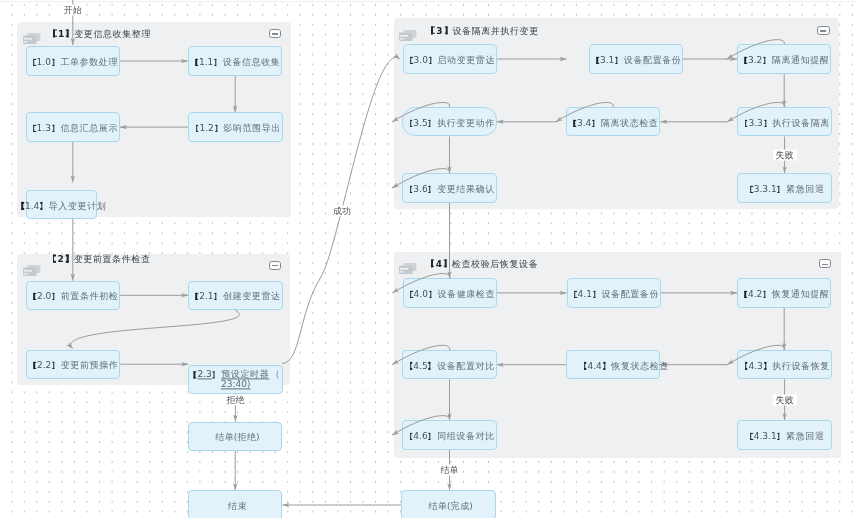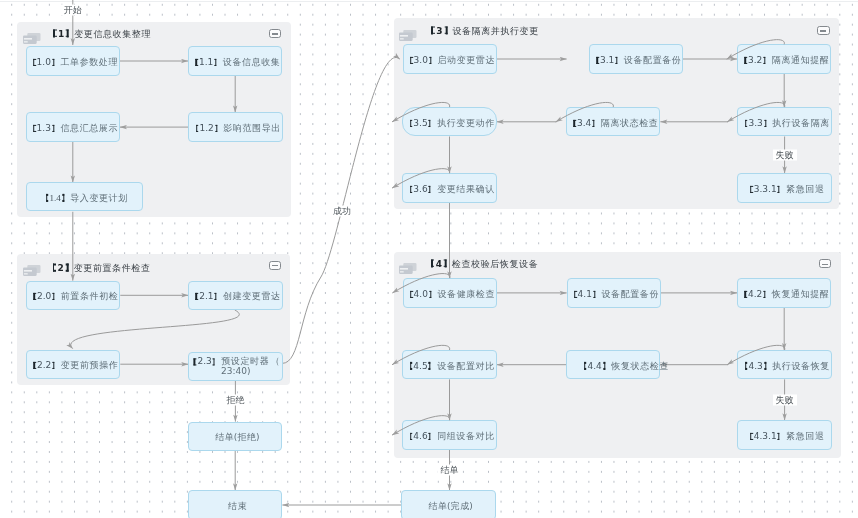--- a/index.html
+++ b/index.html
@@ -64,21 +64,21 @@
       <div class="grp-btn" style="left: 268.9px; top: 28.9px;">
         <i></i>
       </div>
       <div class="grp" style="left: 16.6px; top: 254.4px; width: 273.9px; height: 130.2px;"></div>
       <div class="grp-icon" style="left: 23.2px; top: 261.1px;"><svg viewBox="0 0 17.6 11" width="17.6" height="11">
           <rect x="4.3" y="0" width="13.2" height="8" rx="1.1" fill="#cfd3d8"></rect>
           <rect x="0" y="2.6" width="13.7" height="8.3" rx="1.1" fill="#c4c9d0"></rect>
           <rect x="0.9" y="5" width="8.1" height="1.6" fill="#eef0f2"></rect>
           <rect x="0.9" y="8.2" width="3.8" height="1.3" fill="#eef0f2"></rect>
         </svg></div>
-      <div class="grp-title" style="left: 51.9px; top: 268px;"><span class="gnum"><span class="brk"></span><span>2</span><span class="brk r"></span></span><span class="gap"></span><span class="gtxt">变更前置条件检查</span></div>
+      <div class="grp-title" style="left: 51.9px; top: 259px;"><span class="gnum"><span class="brk"></span><span>2</span><span class="brk r"></span></span><span class="gap"></span><span class="gtxt">变更前置条件检查</span></div>
       <div class="grp-btn" style="left: 268.7px; top: 260.7px;">
         <i></i>
       </div>
       <div class="grp" style="left: 394.4px; top: 18px; width: 444.6px; height: 190.6px;"></div>
       <div class="grp-icon" style="left: 399px; top: 25.9px;"><svg viewBox="0 0 17.6 11" width="17.6" height="11">
           <rect x="4.3" y="0" width="13.2" height="8" rx="1.1" fill="#cfd3d8"></rect>
           <rect x="0" y="2.6" width="13.7" height="8.3" rx="1.1" fill="#c4c9d0"></rect>
           <rect x="0.9" y="5" width="8.1" height="1.6" fill="#eef0f2"></rect>
           <rect x="0.9" y="8.2" width="3.8" height="1.3" fill="#eef0f2"></rect>
         </svg></div>
@@ -142,33 +142,33 @@
       </div>
       <div class="node" style="left: 188px; top: 46.3px; width: 94.4px; height: 29.4px;">
         <span><span class="nnum"><span class="brk"></span><span>1.1</span><span class="brk r"></span></span><span class="gap"></span><span class="ntxt"><span class="cjk">设备信息收集</span></span></span>
       </div>
       <div class="node" style="left: 25.6px; top: 112.4px; width: 94.4px; height: 29.4px;">
         <span><span class="nnum"><span class="brk"></span><span>1.3</span><span class="brk r"></span></span><span class="gap"></span><span class="ntxt"><span class="cjk">信息汇总展示</span></span></span>
       </div>
       <div class="node" style="left: 188.4px; top: 112.4px; width: 94.4px; height: 29.4px;">
         <span><span class="nnum"><span class="brk"></span><span>1.2</span><span class="brk r"></span></span><span class="gap"></span><span class="ntxt"><span class="cjk">影响范围导出</span></span></span>
       </div>
-      <div class="node" style="left: 25.6px; top: 182px; width: 117px; height: 29.4px; font-family: Liberation Serif, serif;">
+      <div class="node" style="left: 25.6px; top: 190px; width: 71px; height: 29.4px;">
         <span><span class="nnum"><span class="brk"></span><span>1.4</span><span class="brk r"></span></span><span class="gap"></span><span class="ntxt"><span class="cjk">导入变更计划</span></span></span>
       </div>
       <div class="node" style="left: 25.9px; top: 280.6px; width: 94.4px; height: 29.4px;">
         <span><span class="nnum"><span class="brk"></span><span>2.0</span><span class="brk r"></span></span><span class="gap"></span><span class="ntxt"><span class="cjk">前置条件初检</span></span></span>
       </div>
       <div class="node" style="left: 188.2px; top: 280.6px; width: 94.4px; height: 29.4px;">
         <span><span class="nnum"><span class="brk"></span><span>2.1</span><span class="brk r"></span></span><span class="gap"></span><span class="ntxt"><span class="cjk">创建变更雷达</span></span></span>
       </div>
       <div class="node" style="left: 25.9px; top: 349.5px; width: 94.4px; height: 29.4px;">
         <span><span class="nnum"><span class="brk"></span><span>2.2</span><span class="brk r"></span></span><span class="gap"></span><span class="ntxt"><span class="cjk">变更前预操作</span></span></span>
       </div>
-      <div class="node wrap" style="left: 188.2px; top: 352px; width: 94.4px; height: 29.4px;">
+      <div class="node wrap" style="left: 188.2px; top: 365px; width: 94.4px; height: 29.4px; text-decoration: underline;">
         <span><span class="nnum"><span class="brk"></span><span>2.3</span><span class="brk r"></span></span><span class="gap"></span><span class="ntxt"><span class="cjk">预设定时器</span><span class="fwp">（</span><span>23:40)</span></span></span>
       </div>
       <div class="node" style="left: 402.6px; top: 44.3px; width: 94.4px; height: 29.4px;">
         <span><span class="nnum"><span class="brk"></span><span>3.0</span><span class="brk r"></span></span><span class="gap"></span><span class="ntxt"><span class="cjk">启动变更雷达</span></span></span>
       </div>
       <div class="node" style="left: 589px; top: 44.3px; width: 94.4px; height: 29.4px;">
         <span><span class="nnum"><span class="brk"></span><span>3.1</span><span class="brk r"></span></span><span class="gap"></span><span class="ntxt"><span class="cjk">设备配置备份</span></span></span>
       </div>
       <div class="node" style="left: 737px; top: 44.3px; width: 94.4px; height: 29.4px;">
         <span><span class="nnum"><span class="brk"></span><span>3.2</span><span class="brk r"></span></span><span class="gap"></span><span class="ntxt"><span class="cjk">隔离通知提醒</span></span></span>

